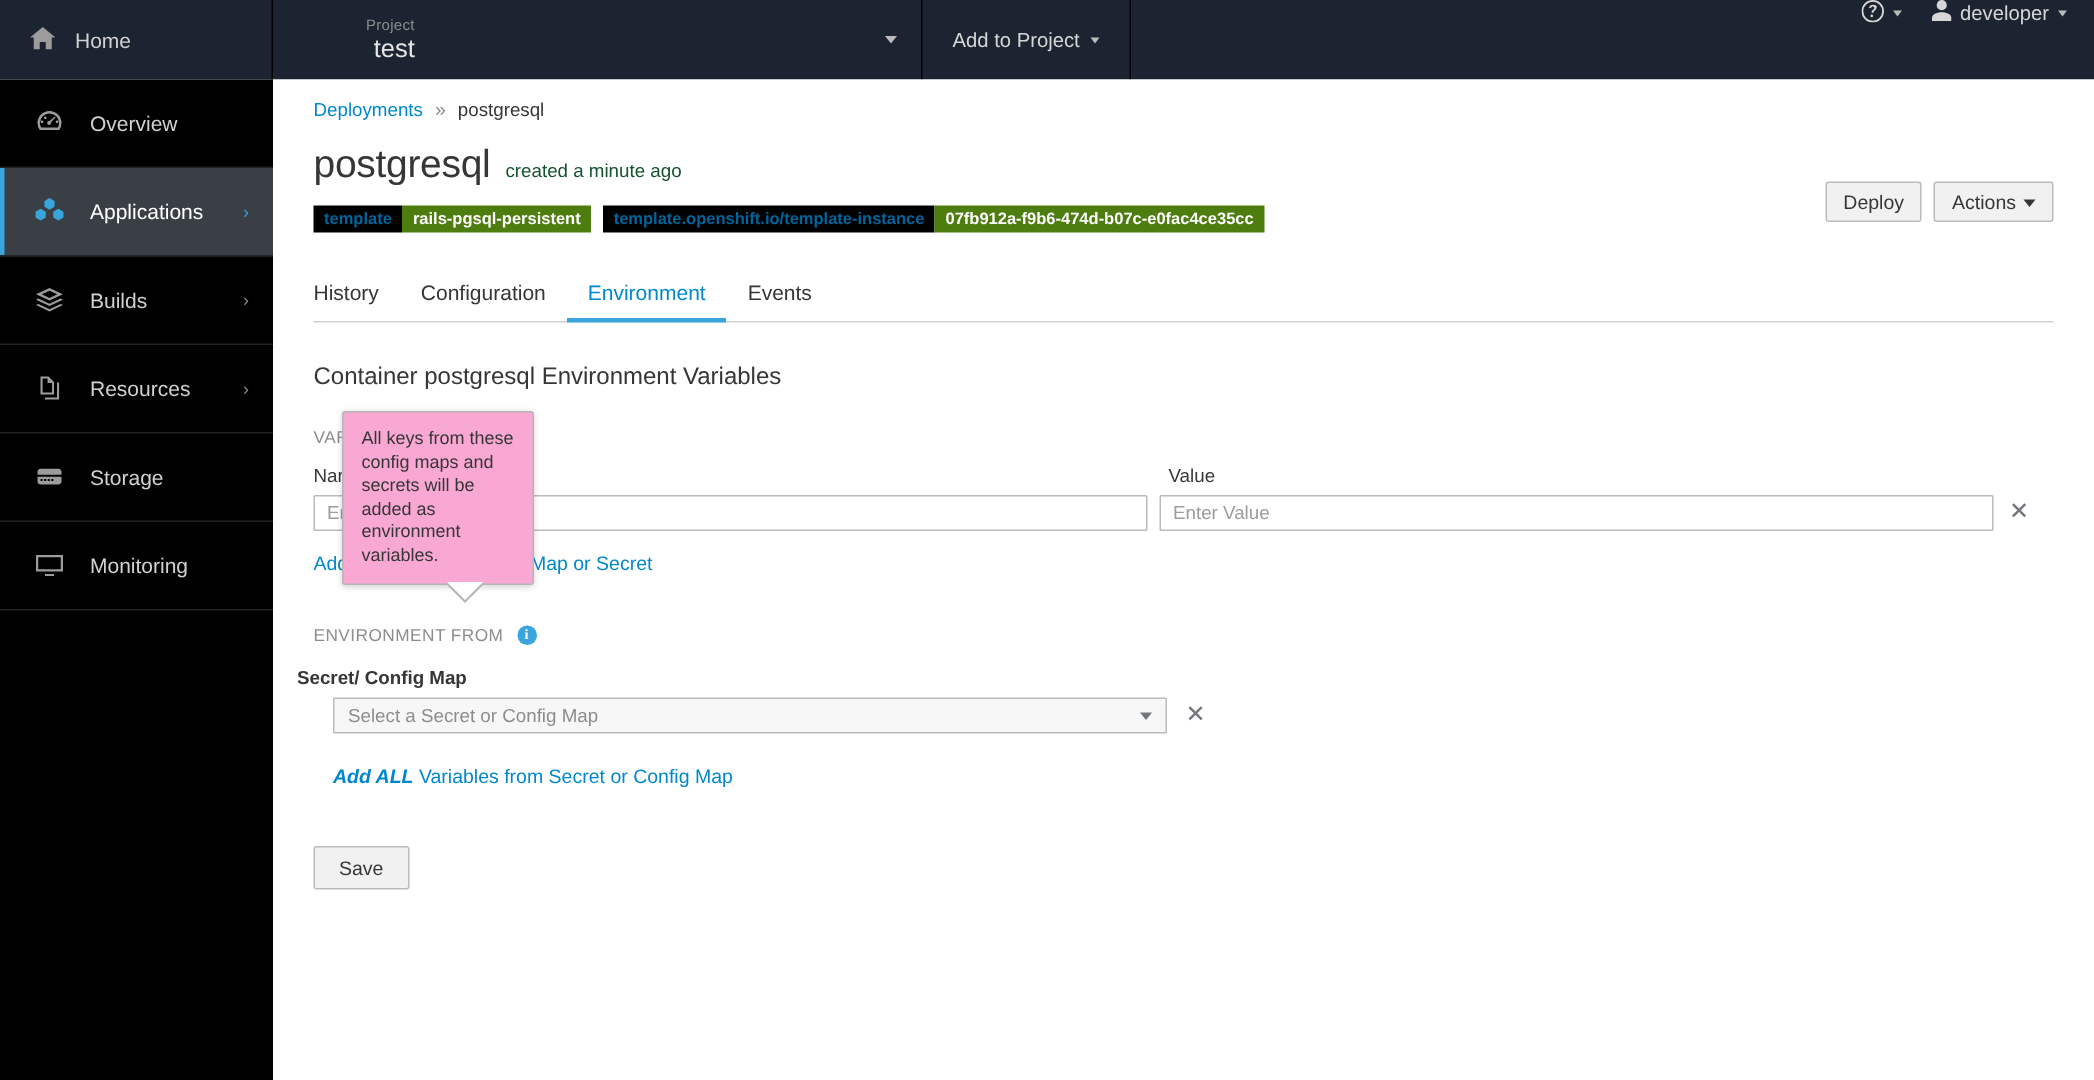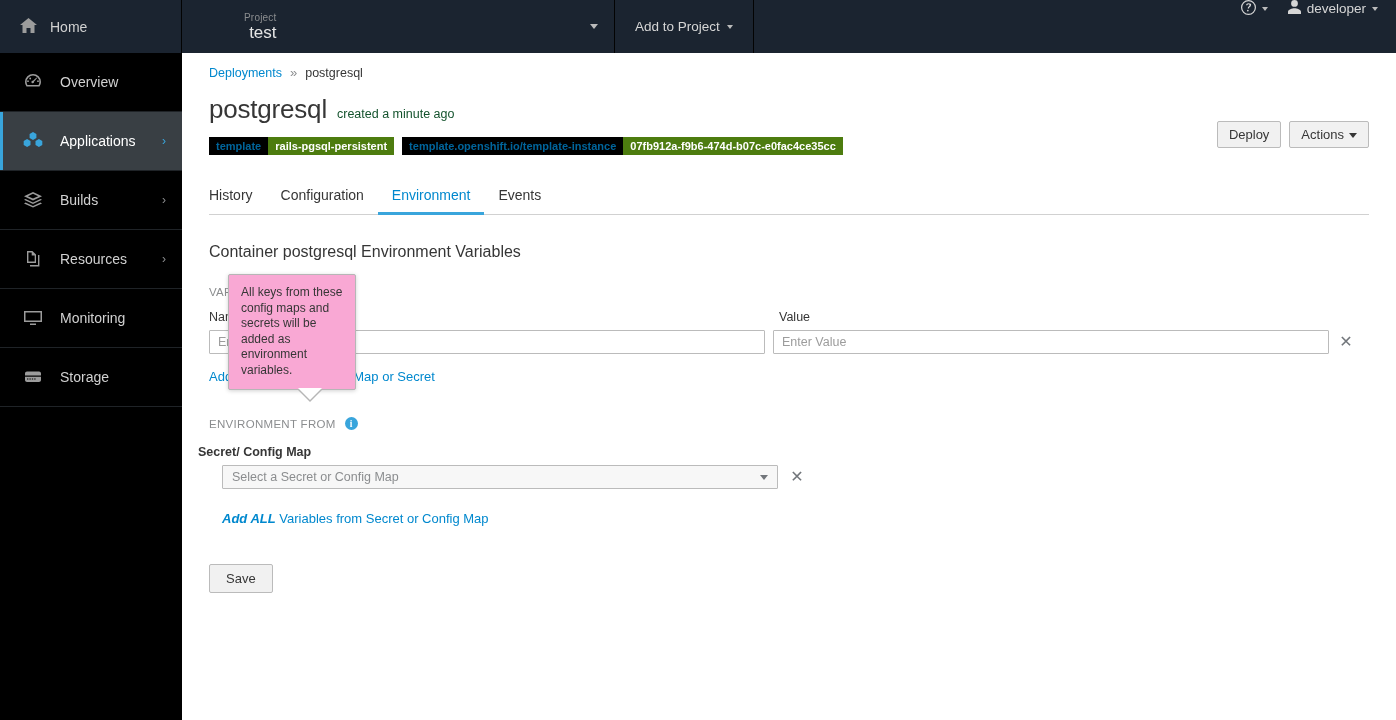--- a/index.html
+++ b/index.html
@@ -262,34 +262,34 @@
         <svg width="20" height="20" viewBox="0 0 20 20">
             <path d="M4 2v12h9V5.6L9.4 2H4zm1.4 1.4h3.3v3h3v6.2H5.4V3.4zM15 6v10H7v1.4h9.4V6H15z"></path>
           </svg>
       </span>
       <span class="nav-label">Resources</span>
       <span class="nav-chev">›</span>
     </div>
 
     <div class="nav-item">
       <span class="nav-ico">
+        <svg width="22" height="16" viewBox="0 0 22 16">
+            <path d="M3 4.5C3 3.4 3.9 2.5 5 2.5h12c1.1 0 2 .9 2 2v2H3v-2zM3 7.8h16V11c0 1.1-.9 2-2 2H5c-1.1 0-2-.9-2-2V7.8zm2 1.6v1.2h1.4V9.4H5zm2.4 0v1.2h1.4V9.4H7.4zm2.4 0v1.2h1.4V9.4H9.8zm2.4 0v1.2h1.4V9.4h-1.4z"></path>
+          </svg>
+      </span>
+      <span class="nav-label">Storage</span>
+    </div>
+
+    <div class="nav-item">
+      <span class="nav-ico">
         <svg width="22" height="18" viewBox="0 0 22 18">
             <path d="M2 2v11h18V2H2zm1.5 1.5h15v8h-15v-8zM8 14.6V16h6v-1.4H8z"></path>
           </svg>
       </span>
       <span class="nav-label">Monitoring</span>
-    </div>
-
-    <div class="nav-item">
-      <span class="nav-ico">
-        <svg width="22" height="16" viewBox="0 0 22 16">
-            <path d="M3 4.5C3 3.4 3.9 2.5 5 2.5h12c1.1 0 2 .9 2 2v2H3v-2zM3 7.8h16V11c0 1.1-.9 2-2 2H5c-1.1 0-2-.9-2-2V7.8zm2 1.6v1.2h1.4V9.4H5zm2.4 0v1.2h1.4V9.4H7.4zm2.4 0v1.2h1.4V9.4H9.8zm2.4 0v1.2h1.4V9.4h-1.4z"></path>
-          </svg>
-      </span>
-      <span class="nav-label">Storage</span>
     </div>
   </div>
 
   <div class="content">
 
     <div class="breadcrumb">
       <a>Deployments</a>
       <span class="bc-sep">»</span>
       <span>postgresql</span>
     </div>

